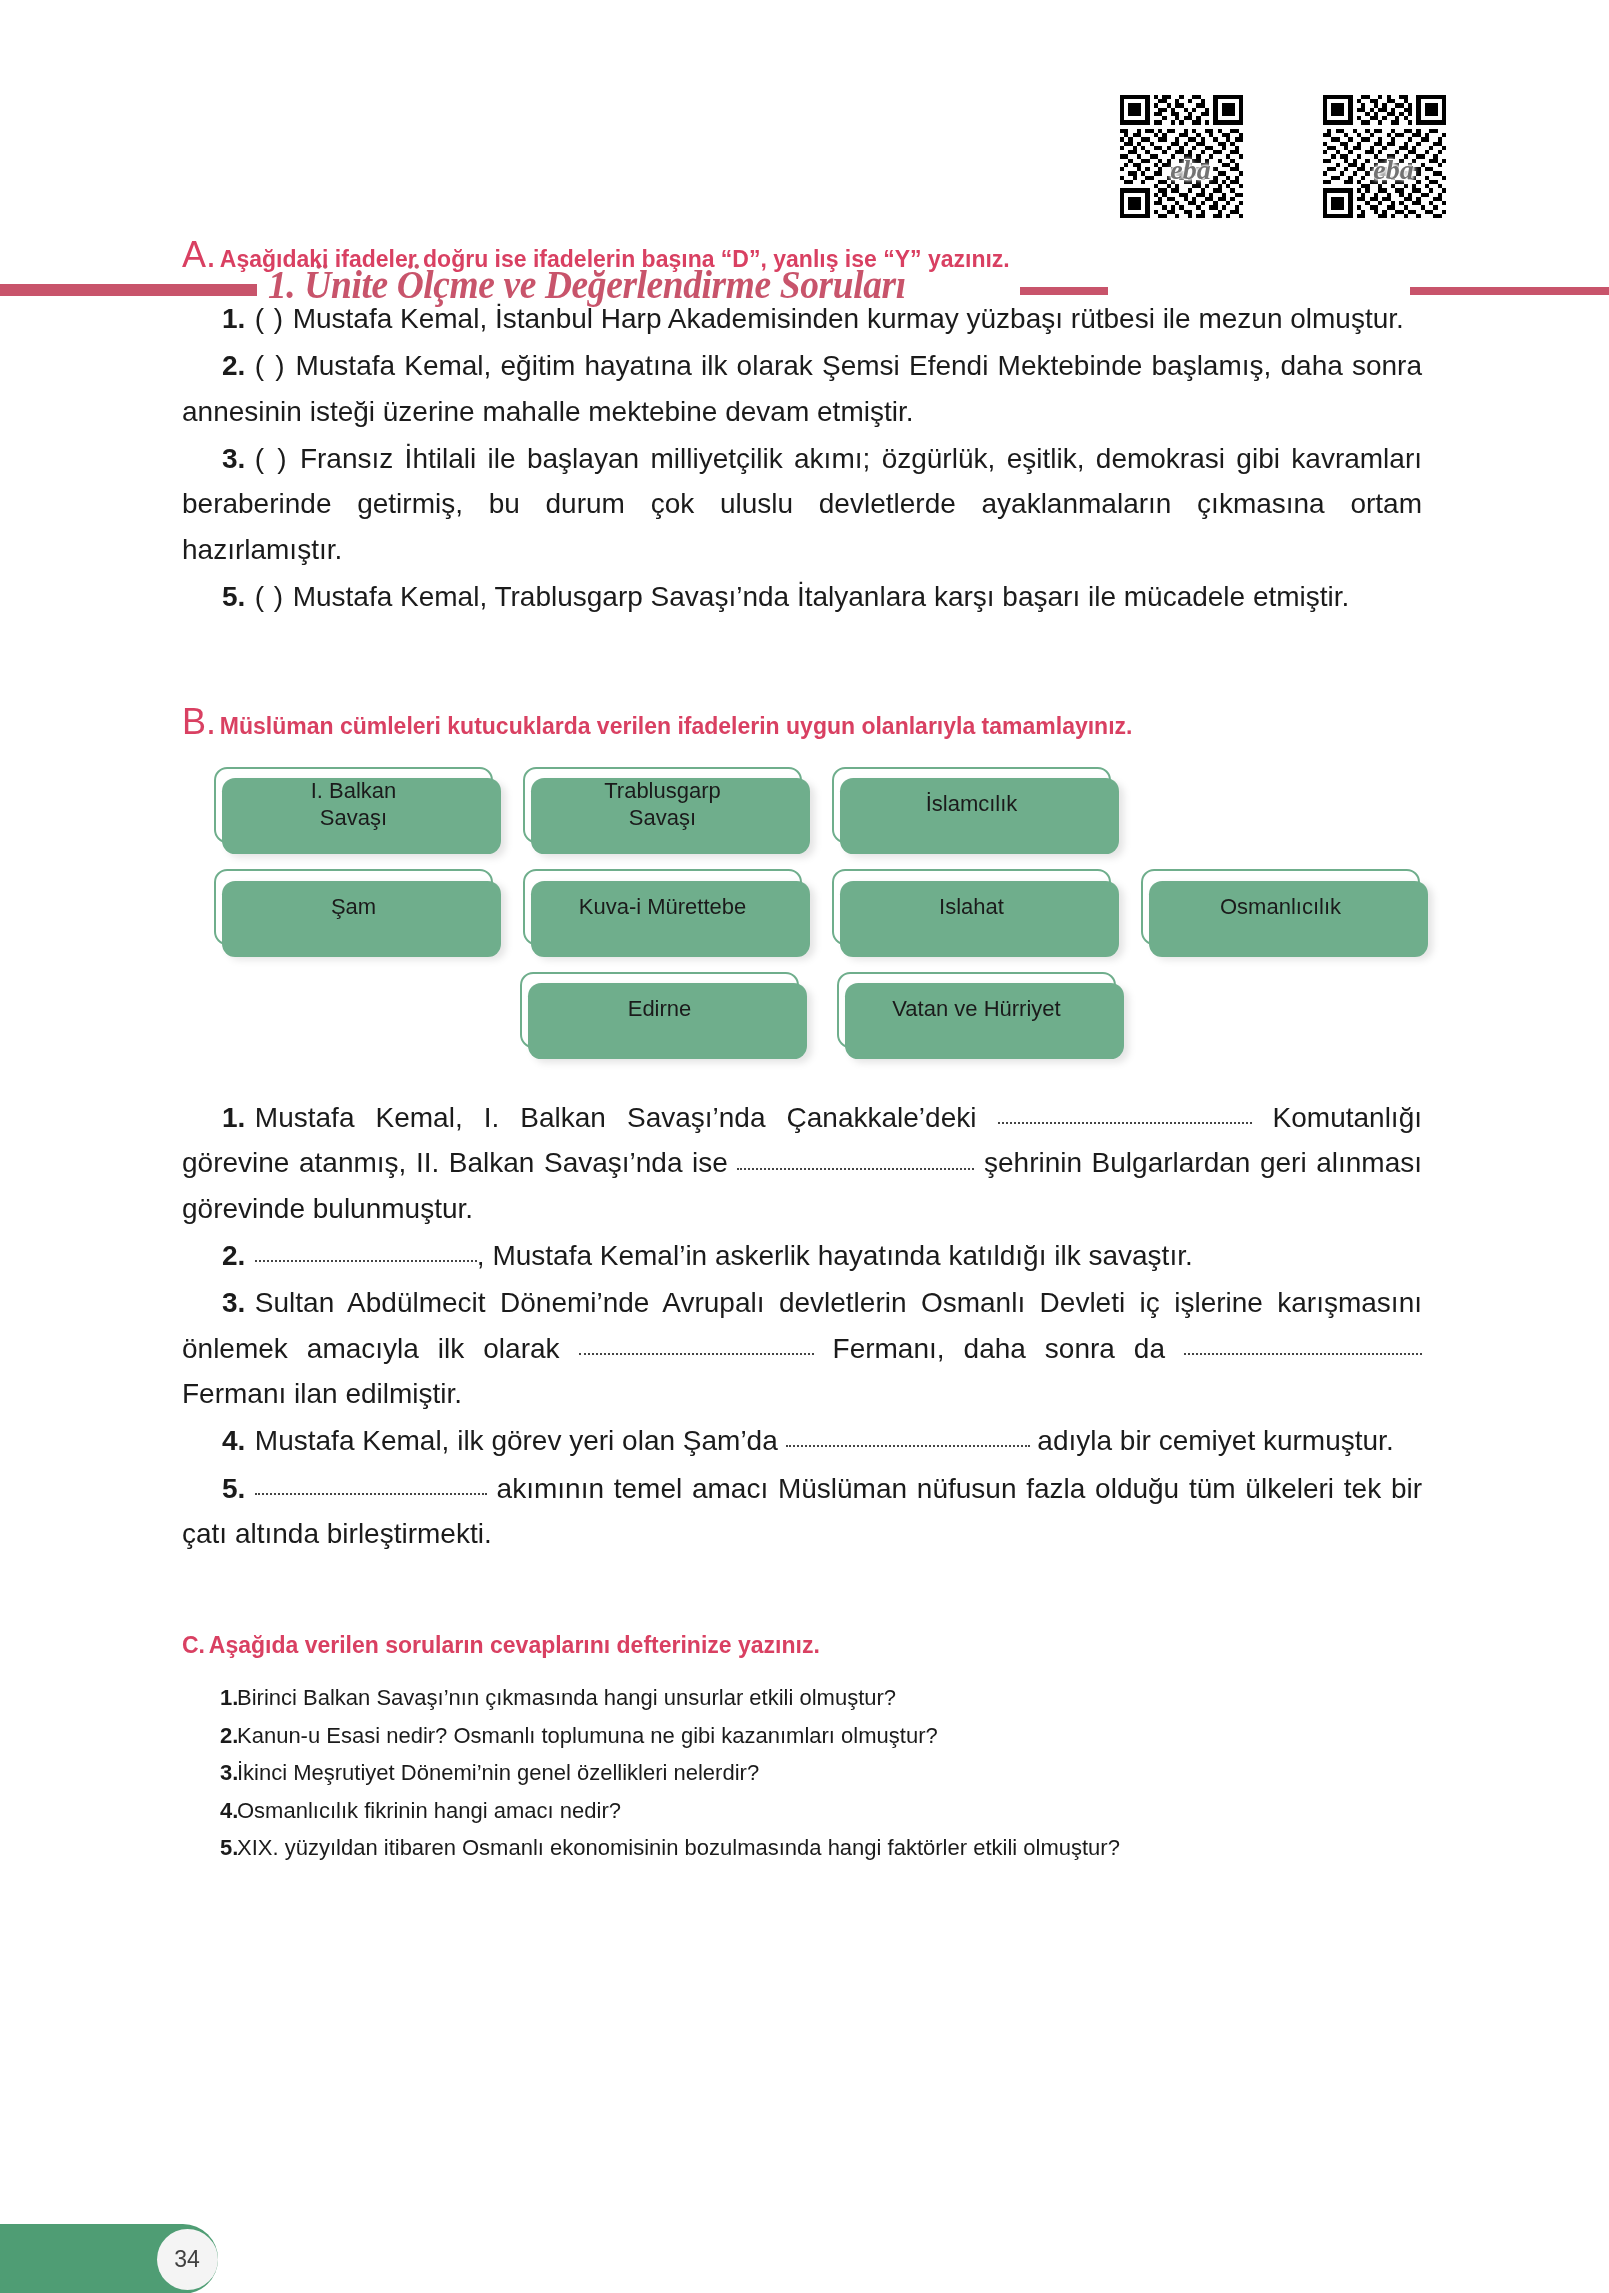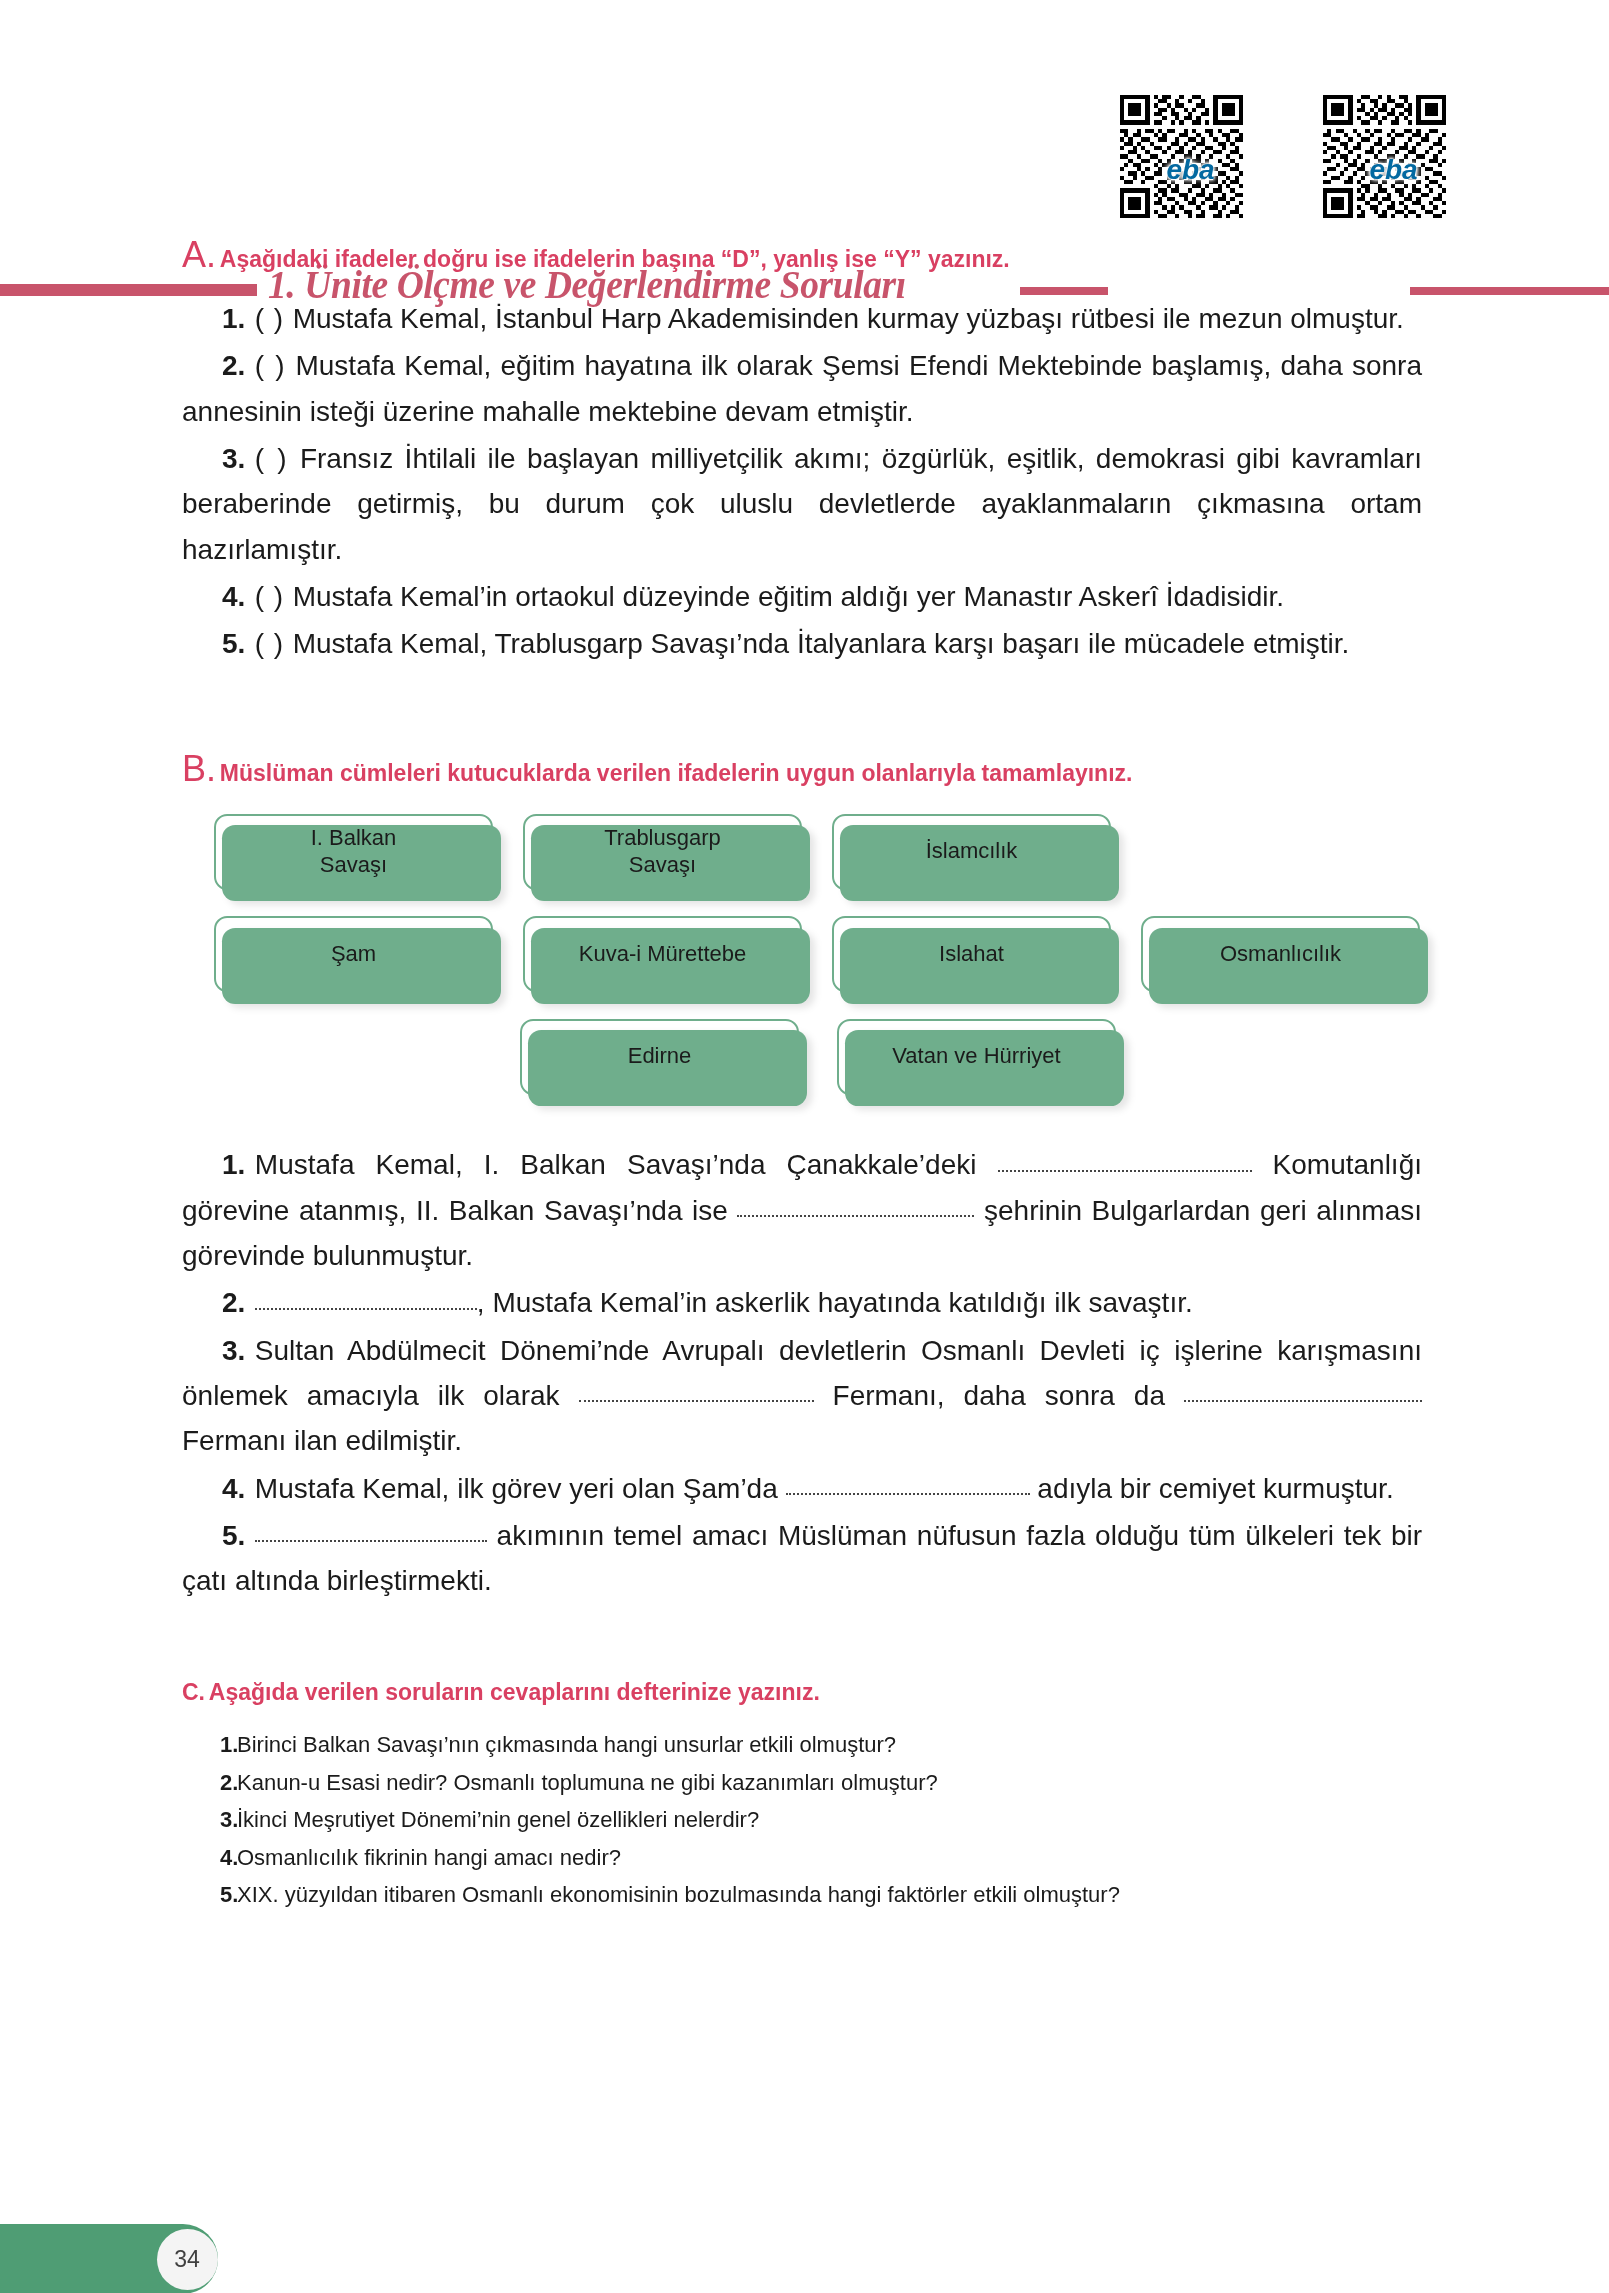--- a/index.html
+++ b/index.html
@@ -71,25 +71,25 @@
     height: 123px;
   }
   .qr.qr-1 { left: 1120px; }
   .qr.qr-2 { left: 1323px; }
   .qr svg { display: block; width: 123px; height: 123px; }
   .qr .eba {
     position: absolute;
     left: 18px; right: 0;
     top: 59px;
     text-align: center;
-    font-family: Liberation Sans, sans-serif;
+    font-family: Liberation Serif, serif;
     font-style: italic;
     font-weight: bold;
     font-size: 28px;
-    color: #0369a1;
+    color: #737373;
     text-shadow: 0 0 2.8px #fff, 0 0 2.8px #fff, 0 0 5.7px #fff, 0 0 5.7px #fff, 0 0 8.5px #fff;
     pointer-events: none;
   }
 
   
   .content {
     position: absolute;
     left: 182px;
     top: 0;
     width: 1240px;
@@ -695,21 +695,20 @@
   <div style="height:237px"></div>
   <div class="sec-heading">
     <span class="letter">A.</span>
     <span>Aşağıdaki ifadeler doğru ise ifadelerin başına “D”, yanlış ise “Y” yazınız.</span>
   </div>
   <div style="height:23px"></div>
   <div class="qlist" id="section-a-list">
       <p class="q justify"><span class="num">1.</span><span class="paren">(   ) </span><span>Mustafa Kemal, İstanbul Harp Akademisinden kurmay yüzbaşı rütbesi ile mezun olmuştur.</span></p>
       <p class="q justify"><span class="num">2.</span><span class="paren">(   ) </span><span>Mustafa Kemal, eğitim hayatına ilk olarak Şemsi Efendi Mektebinde başlamış, daha sonra annesinin isteği üzerine mahalle mektebine devam etmiştir.</span></p>
       <p class="q justify"><span class="num">3.</span><span class="paren">(   ) </span><span>Fransız İhtilali ile başlayan milliyetçilik akımı; özgürlük, eşitlik, demokrasi gibi kavramları beraberinde getirmiş, bu durum çok uluslu devletlerde ayaklanmaların çıkmasına ortam hazırlamıştır.</span></p>
-      <p class="q justify"><span class="num">4.</span><span class="paren">(   ) </span><span>Mustafa Kemal’in ortaokul düzeyinde eğitim aldığı yer Manastır Askerî İdadisidir.</span></p>
       <p class="q justify"><span class="num">5.</span><span class="paren">(   ) </span><span>Mustafa Kemal, Trablusgarp Savaşı’nda İtalyanlara karşı başarı ile mücadele etmiştir.</span></p>
     </div>
 
   <div style="height:83px"></div>
   <div class="sec-heading">
     <span class="letter">B.</span>
     <span>Müslüman cümleleri kutucuklarda verilen ifadelerin uygun olanlarıyla tamamlayınız.</span>
   </div>
   <div style="height:26.5px"></div>
   <div class="box-rows" id="wordbox-rows">

